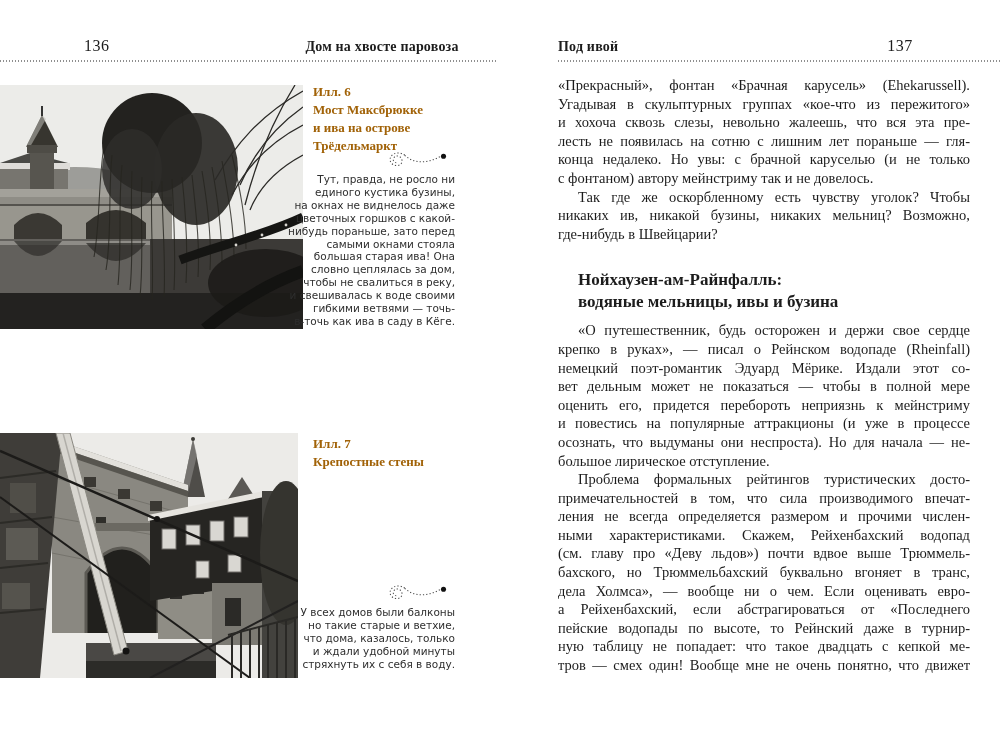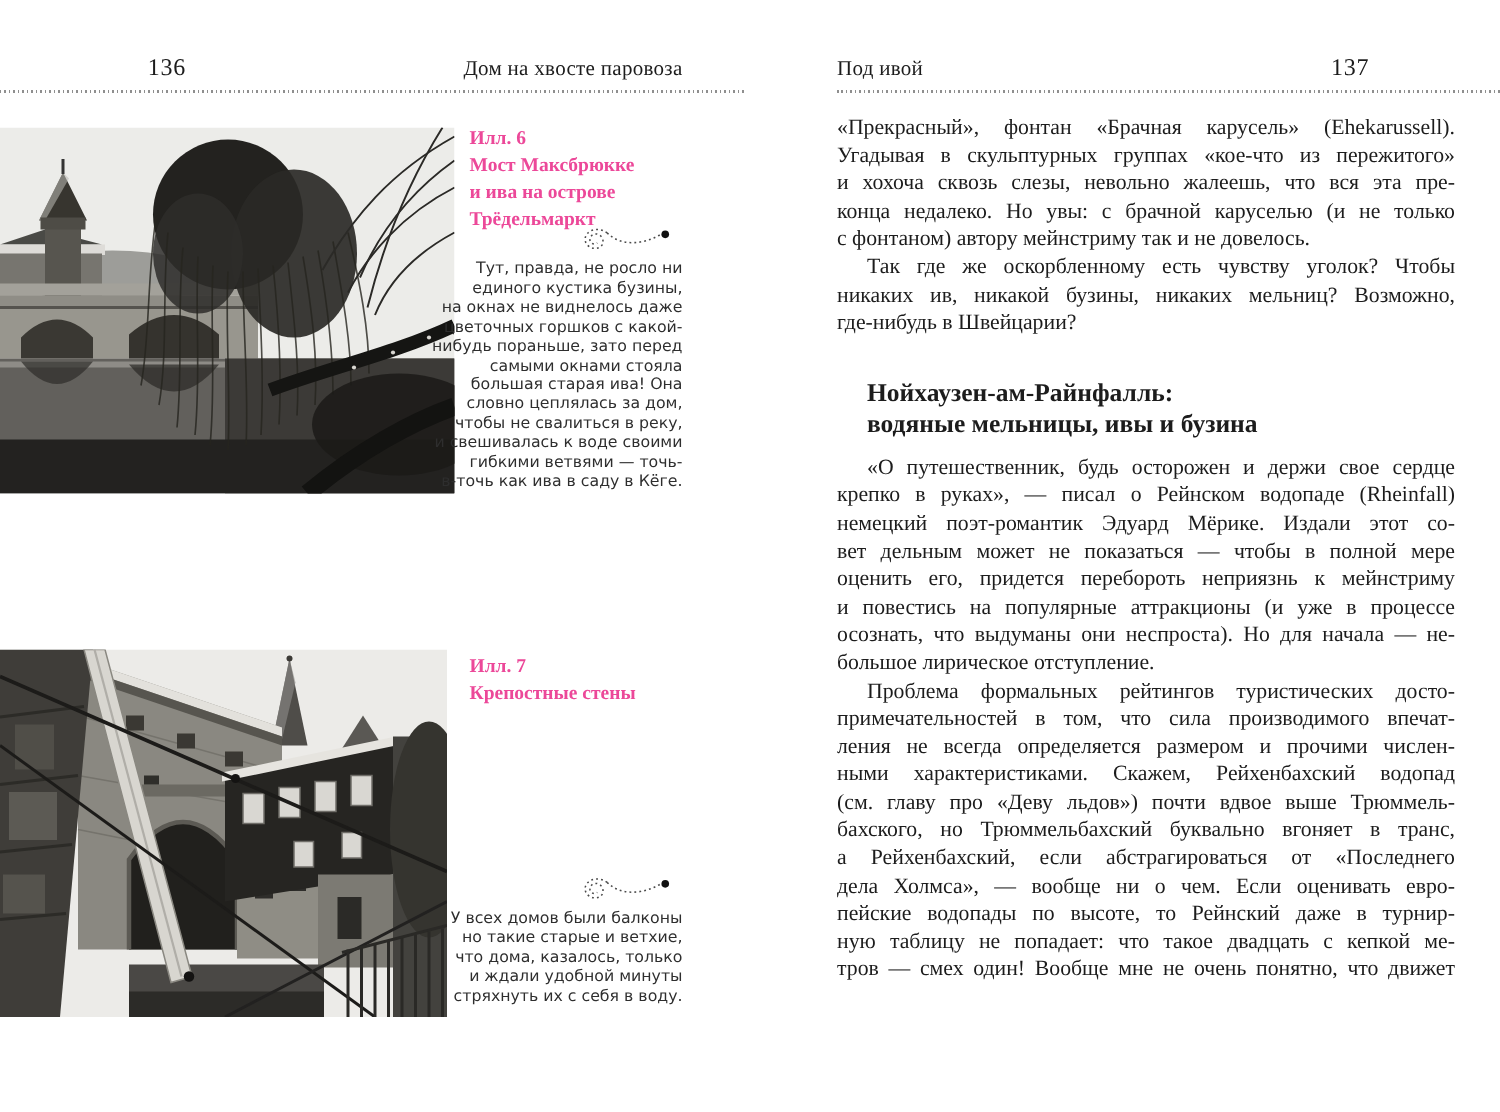--- a/index.html
+++ b/index.html
@@ -5,48 +5,48 @@
   html,body{margin:0;padding:0}
   body{
     width:1000px;height:741px;position:relative;overflow:hidden;
     background:#ffffff;color:#1c1c1c;
     font-family:"Liberation Serif",serif;
   }
   .abs{position:absolute}
 
   
   .runhead-num{font-size:16px;letter-spacing:.5px}
-  .runhead-title{font-weight:normal;font-size:14px;letter-spacing:.2px}
+  .runhead-title{font-weight:bold;font-size:14px;letter-spacing:.2px}
   .rule{
     height:2px;
     background-image:repeating-linear-gradient(90deg,#8f8f8f 0 1px,transparent 1px 3px);
   }
 
   
   .figure-photo{position:absolute;left:0;display:block}
-  .caption{position:absolute;font-weight:bold;font-size:13px;line-height:18px;color:#ec4899}
+  .caption{position:absolute;font-weight:bold;font-size:13px;line-height:18px;color:#a16207}
   .quote{
     position:absolute;width:175px;text-align:right;
     font-family:"DejaVu Sans",sans-serif;
     font-size:10.5px;line-height:12.9px;color:#2e2e2e;
   }
   .ornament{position:absolute}
 
   
   .rp{position:absolute;left:558px;top:76px;width:412px;font-size:14.5px;line-height:18.6px}
   .para .line{text-align:justify;text-align-last:justify}
   .para .line:last-child{text-align-last:left}
   .para.cont .line:last-child{text-align-last:justify}
   .para.ind .line:first-child{text-indent:20px}
   .heading{font-weight:bold;font-size:17px;line-height:21.5px;margin:26px 0 9px 0;padding-left:20px}
 </style>
 </head>
 <body>
 
-<div class="abs runhead-num" style="left:84px;top:37px;width:40px;text-align:right">136</div>
+<div class="abs runhead-num" style="left:84px;top:37px;width:40px;text-align:left">136</div>
 <div class="abs runhead-title" style="left:300px;top:39px;width:164px;text-align:center">Дом на хвосте паровоза</div>
 <div class="abs rule" style="left:0;top:60px;width:497px"></div>
 
 <div class="abs runhead-title" style="left:558px;top:39px">Под ивой</div>
 <div class="abs runhead-num" style="left:880px;top:37px;width:40px;text-align:center">137</div>
 <div class="abs rule" style="left:558px;top:60px;width:442px"></div>
 
 <svg class="figure-photo" style="top:85px" width="303" height="244" viewBox="0 0 303 244" aria-hidden="true">
   <rect width="303" height="244" fill="#ecece9"></rect>
   <ellipse cx="75" cy="100" rx="62" ry="18" fill="#9d9d99"></ellipse>
@@ -244,20 +244,21 @@
     <div class="q-line">и ждали удобной минуты</div>
     <div class="q-line">стряхнуть их с себя в воду.</div>
   </div>
 
 <div class="rp">
 
   <div class="para">
       <div class="line">«Прекрасный», фонтан «Брачная карусель» (Ehekarussell).</div>
       <div class="line">Угадывая в скульптурных группах «кое-что из пережитого»</div>
       <div class="line">и хохоча сквозь слезы, невольно жалеешь, что вся эта пре-</div>
+      <div class="line">лесть не появилась на сотню с лишним лет пораньше — гля-</div>
       <div class="line">конца недалеко. Но увы: с брачной каруселью (и не только</div>
       <div class="line">с фонтаном) автору мейнстриму так и не довелось.</div>
     </div>
 
   <div class="para ind">
       <div class="line">Так где же оскорбленному есть чувству уголок? Чтобы</div>
       <div class="line">никаких ив, никакой бузины, никаких мельниц? Возможно,</div>
       <div class="line">где-нибудь в Швейцарии?</div>
     </div>
 
@@ -277,20 +278,20 @@
       <div class="line">большое лирическое отступление.</div>
     </div>
 
   <div class="para ind cont">
       <div class="line">Проблема формальных рейтингов туристических досто-</div>
       <div class="line">примечательностей в том, что сила производимого впечат-</div>
       <div class="line">ления не всегда определяется размером и прочими числен-</div>
       <div class="line">ными характеристиками. Скажем, Рейхенбахский водопад</div>
       <div class="line">(см. главу про «Деву льдов») почти вдвое выше Трюммель-</div>
       <div class="line">бахского, но Трюммельбахский буквально вгоняет в транс,</div>
+      <div class="line">дела Холмса», — вообще ни о чем. Если оценивать евро-</div>
       <div class="line">а Рейхенбахский, если абстрагироваться от «Последнего</div>
-      <div class="line">дела Холмса», — вообще ни о чем. Если оценивать евро-</div>
       <div class="line">пейские водопады по высоте, то Рейнский даже в турнир-</div>
       <div class="line">ную таблицу не попадает: что такое двадцать с кепкой ме-</div>
       <div class="line">тров — смех один! Вообще мне не очень понятно, что движет</div>
     </div>
 
 </div>
 
 </body></html>

